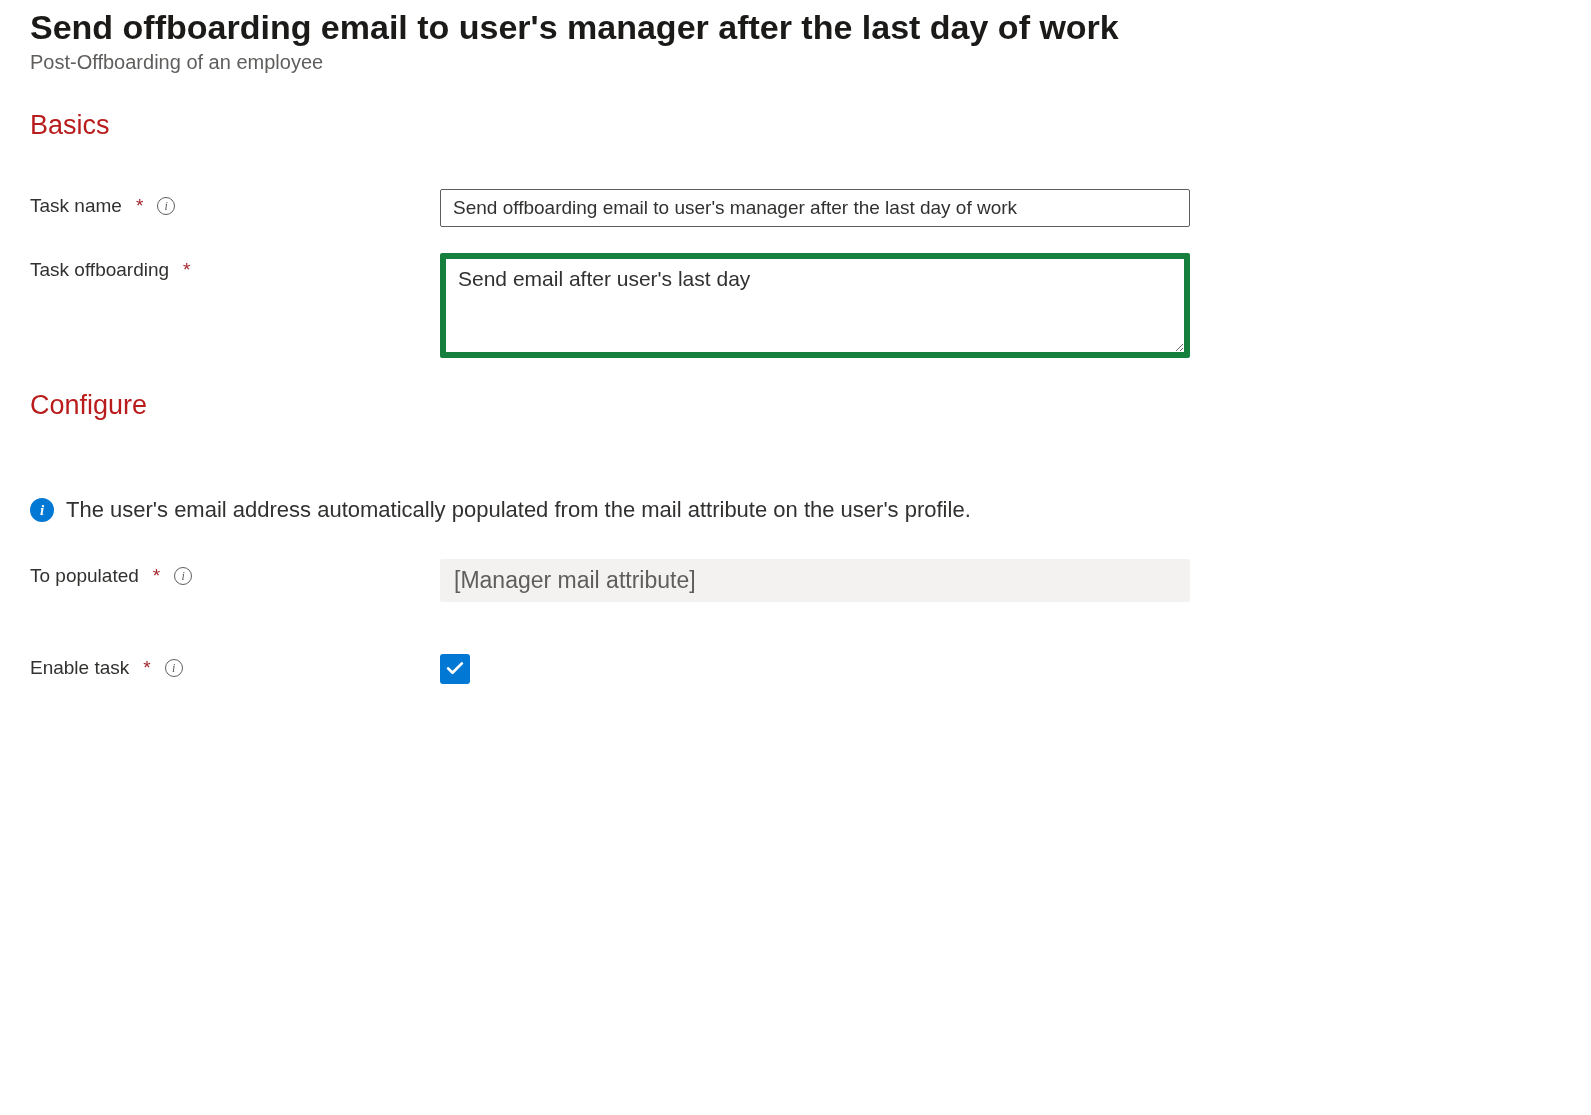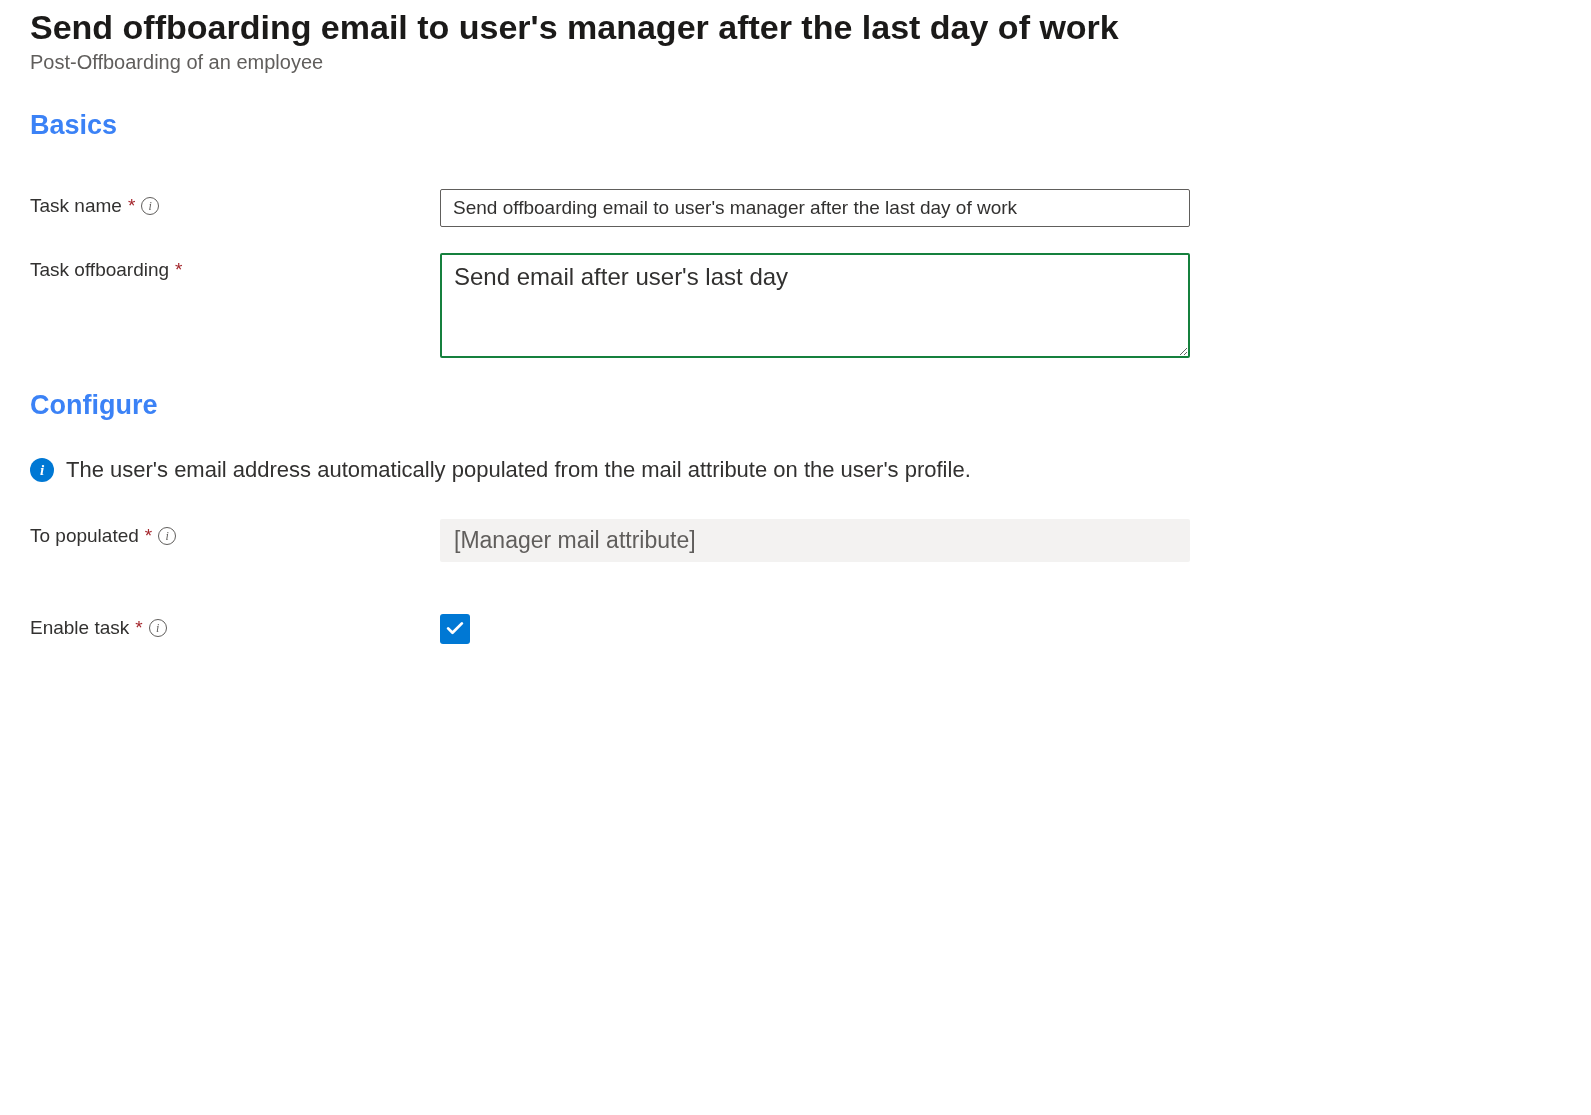--- a/index.html
+++ b/index.html
@@ -20,39 +20,39 @@
       color: #1b1a19;
       margin-bottom: 4px;
     }
     .page-subtitle {
       font-size: 20px;
       color: #605e5c;
       margin-bottom: 36px;
     }
     .section-heading {
       font-size: 27px;
-      font-weight: 700;
-      color: #3b82f6;
+      font-weight: 400;
+      color: #b91c1c;
       margin-bottom: 48px;
     }
     .section-heading.configure {
       margin-top: 28px;
-      margin-bottom: 36px;
+      margin-bottom: 76px;
     }
     .form-row {
       display: flex;
       align-items: flex-start;
       margin-bottom: 26px;
     }
     .form-label-cell {
       width: 410px;
       flex-shrink: 0;
       display: flex;
       align-items: center;
-      gap: 6px;
+      gap: 14px;
       padding-top: 6px;
     }
     .form-label {
       font-size: 19px;
       color: #323130;
     }
     .required-asterisk {
       color: #a4262c;
       font-size: 19px;
     }
@@ -80,23 +80,23 @@
       font-size: 19px;
       font-family: inherit;
       border: 1px solid #605e5c;
       border-radius: 2px;
       color: #323130;
       background: #ffffff;
     }
     .textarea-input {
       width: 100%;
       padding: 8px 12px;
-      font-size: 24px;
+      font-size: 21px;
       font-family: inherit;
-      border: 2px solid #15803d;
+      border: 6px solid #15803d;
       border-radius: 2px;
       color: #323130;
       background: #ffffff;
       resize: vertical;
       height: 105px;
     }
     .readonly-field {
       width: 100%;
       padding: 8px 14px;
       font-size: 23px;

